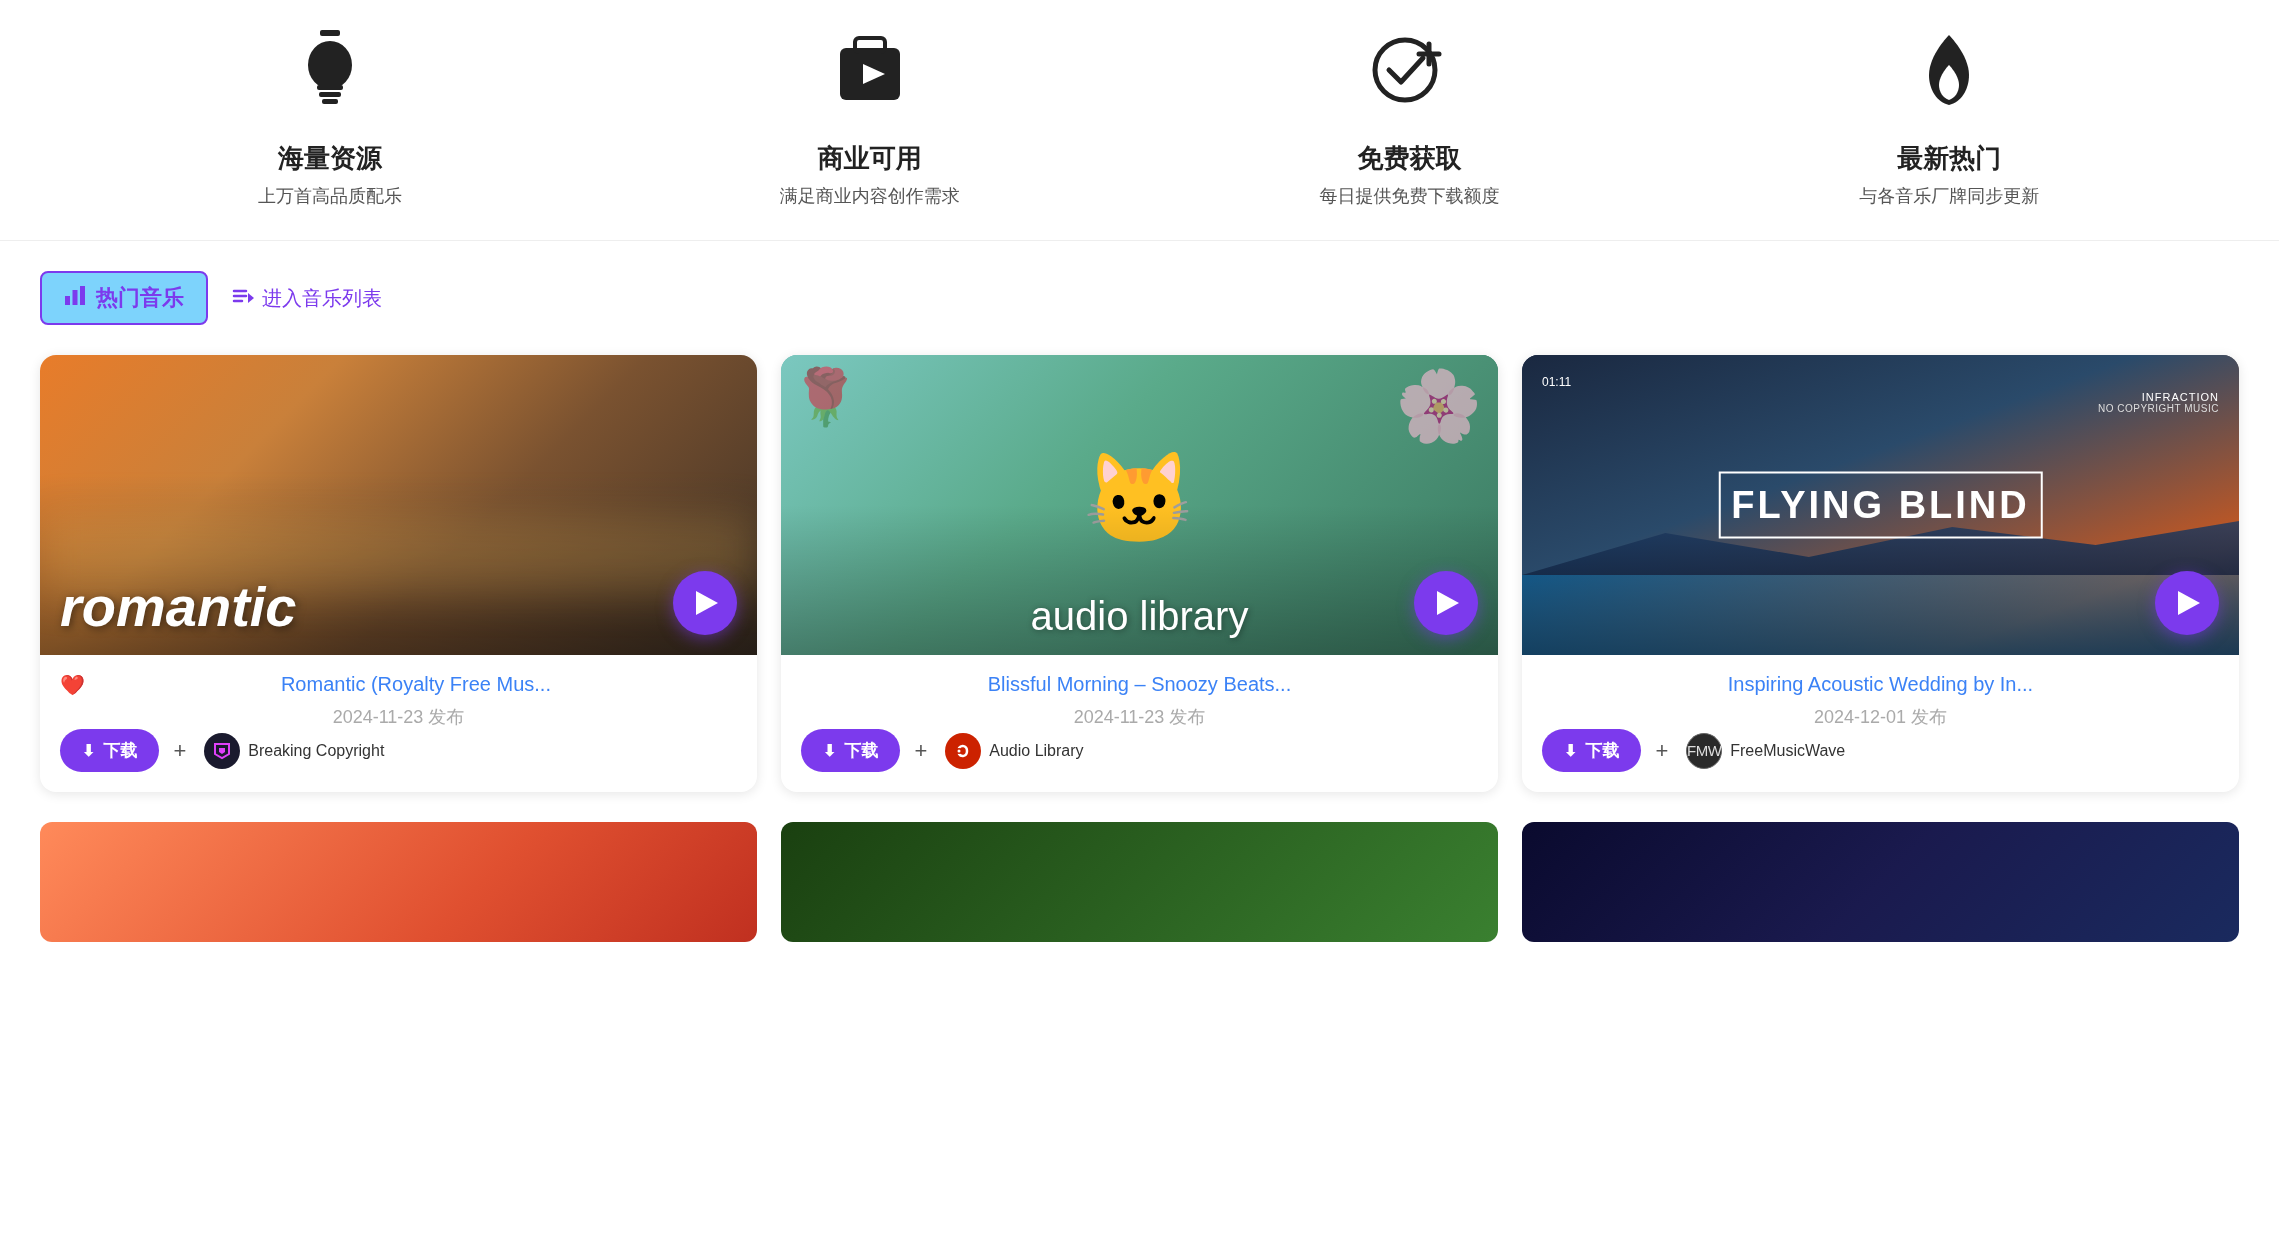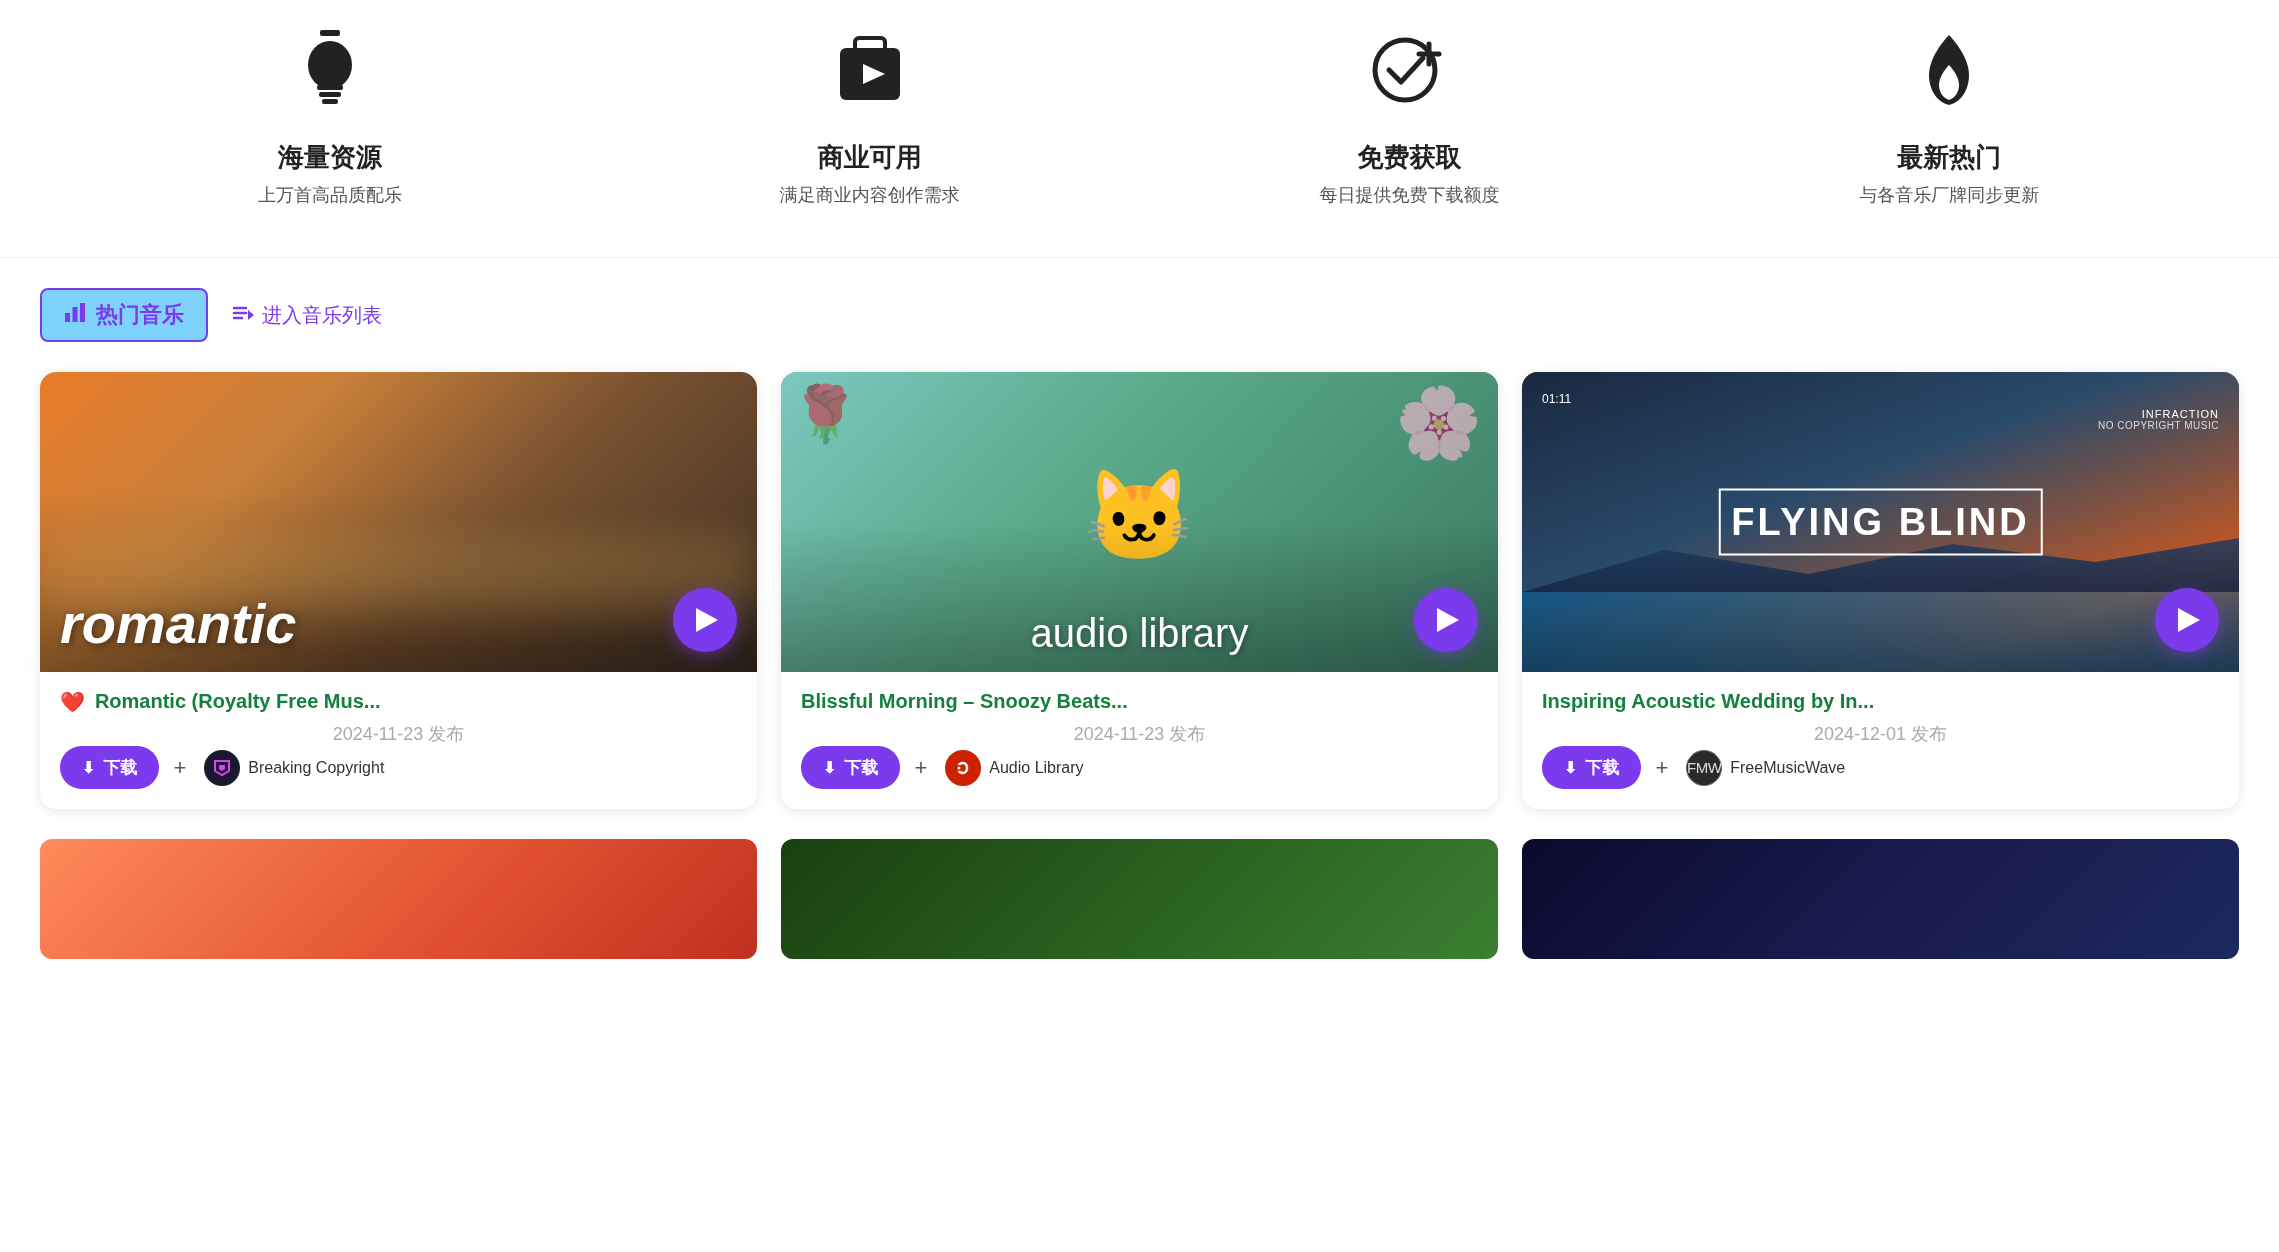--- a/index.html
+++ b/index.html
@@ -8,22 +8,23 @@
       background: #fff;
       color: #222;
       overflow-x: hidden;
     }
 
     
     .features-row {
       display: flex;
       justify-content: space-around;
       align-items: flex-start;
-      padding: 30px 60px 50px;
+      padding: 30px 60px 32px;
       border-bottom: 1px solid #eee;
+      font-family: Liberation Serif, serif;
     }
     .feature-item {
       display: flex;
       flex-direction: column;
       align-items: center;
       text-align: center;
       flex: 1;
     }
     .feature-icon {
       font-size: 60px;
@@ -168,24 +169,25 @@
       gap: 10px;
       margin-bottom: 8px;
     }
     .card-heart {
       font-size: 20px;
       flex-shrink: 0;
       margin-top: 2px;
     }
     .card-title {
       font-size: 20px;
-      font-weight: 700;
-      color: #15803d;
+      font-weight: 400;
+      color: #3b82f6;
       line-height: 1.3;
       flex: 1;
+      text-align: center;
     }
     .card-date {
       font-size: 18px;
       color: #aaa;
       text-align: center;
     }
     .card-actions {
       display: flex;
       align-items: center;
       gap: 14px;

